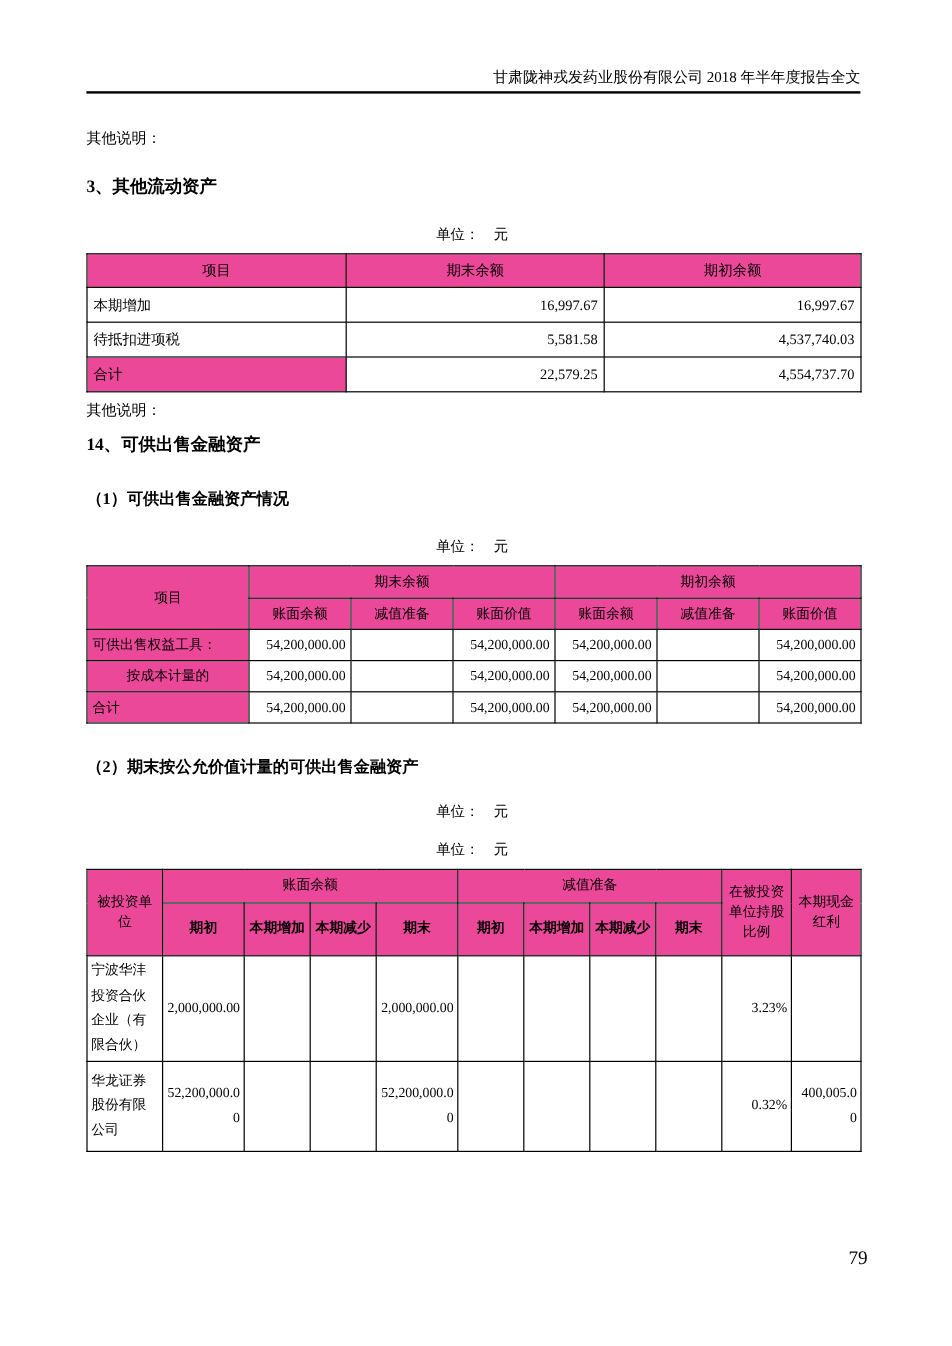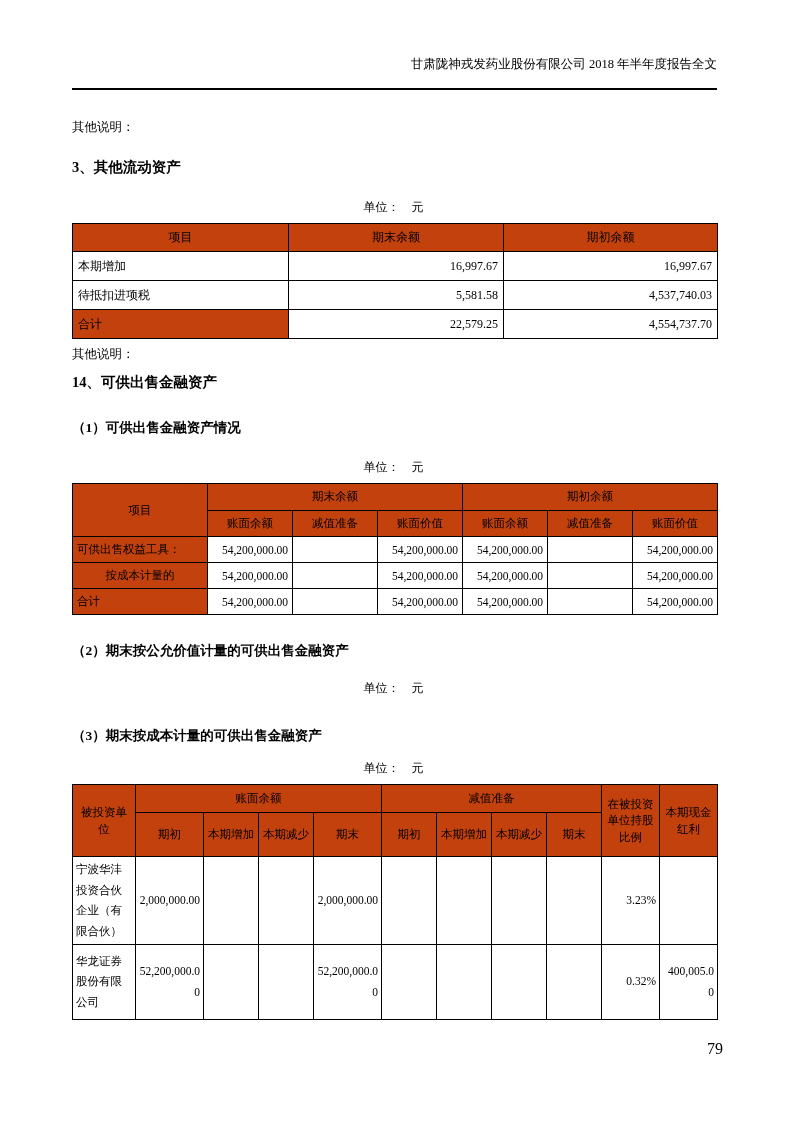--- a/index.html
+++ b/index.html
@@ -8,21 +8,21 @@
     width:793px;height:1122px;
     background:#ffffff;
     font-family:"Liberation Serif","DejaVu Serif",serif;
     color:#000;
     overflow:hidden;
   }
   .content{margin:0 76px 0 72px;}
 
   .doc-header{
     padding-top:56px;
-    padding-bottom:15px;
+    padding-bottom:3px;
     border-bottom:2px solid #000;
     text-align:right;
     font-size:12.5px;
   }
 
   .note{margin:0;margin-top:29px;font-size:12.5px;}
   .note2{margin-top:7px;}
   h2.sec{margin:0;margin-top:22px;font-size:14.5px;font-weight:bold;}
   h3.sub{margin:0;margin-top:27px;font-size:13.5px;font-weight:bold;}
   .unit{margin:0;margin-top:22px;text-align:center;font-size:12px;padding-right:2px;}
@@ -36,41 +36,41 @@
     margin-top:7px;
     border:1.5px solid #000;
     font-size:12px;
   }
   td{
     border:1px solid #000;
     padding:2px 5px;
     vertical-align:middle;
     overflow:hidden;
   }
-  .gray{background:#c2410c;}
+  .gray{background:#ec4899;}
   .cyan{background:#defafa;}
   .ctr{text-align:center;}
   .num{text-align:right;}
 
   
   .t13 td{height:24px;}
   .t13 .hrow td{height:23px;}
 
   
   .t141{font-size:11.5px;}
   .t141 td{height:21px;padding:2px 4px;}
 
   
   .t142 td{height:23px;}
 
   
   .t143{font-size:11.5px;}
   .t143 td{padding:2px 3px;line-height:1.8;}
   .t143 .h1 td{height:23px;line-height:1.4;}
-  .t143 .h2 td{height:39px;line-height:1.4;}
+  .t143 .h2 td{height:39px;line-height:1.4;font-weight:bold;}
   .t143 .r1 td{height:82px;}
   .t143 .r2 td{height:70px;margin-top:20px;}
   .brk{word-break:break-all;}
 
   .page-num{
     position:absolute;
     top:1040px;right:70px;
     font-size:16px;
   }
 </style>
@@ -180,21 +180,20 @@
         <td class="num">54,200,000.00</td>
       </tr>
     </tbody>
       </table>
 
     <h3 class="sub">（2）期末按公允价值计量的可供出售金融资产</h3>
 
     <p class="unit unit-tight">单位：　元</p>
 
 
-    <h3 class="sub" style="margin-top:30px">（3）期末按成本计量的可供出售金融资产</h3>
 
     <p class="unit unit-tighter">单位：　元</p>
 
     <table class="t143">
       <colgroup>
         <col style="width:63px">
           <col style="width:68px">
           <col style="width:55px">
           <col style="width:55px">
           <col style="width:68px">

